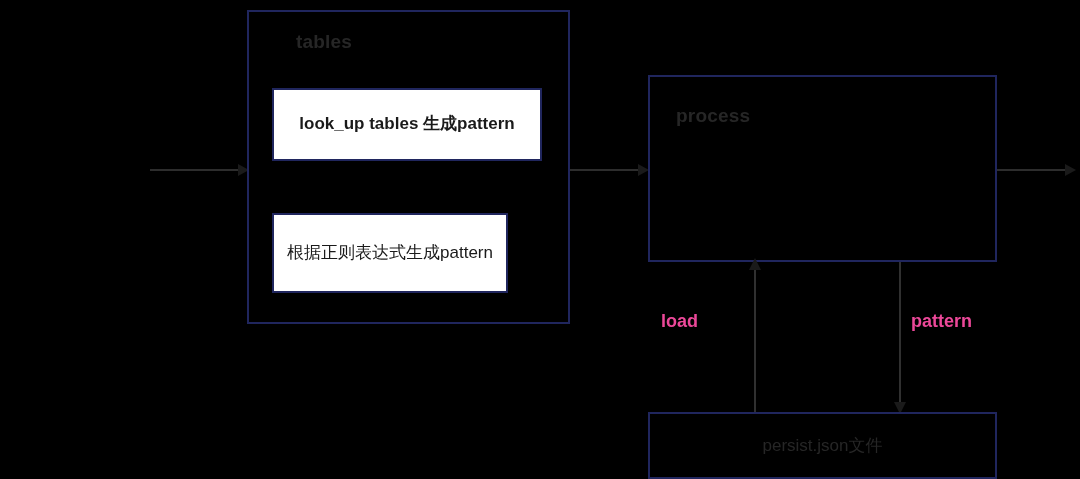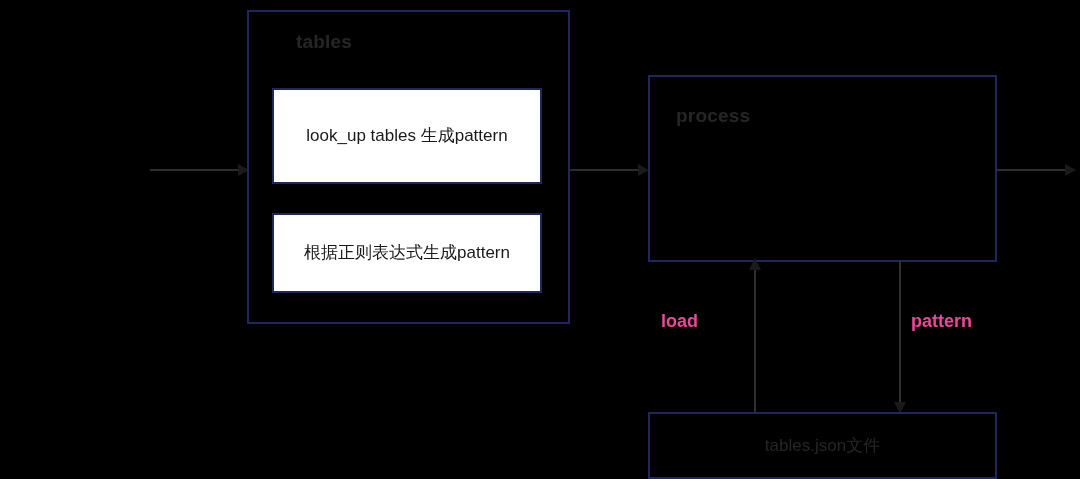--- a/index.html
+++ b/index.html
@@ -66,22 +66,22 @@
     fill: none;
   }
   .arrow-head {
     fill: #1a1a1a;
   }
 
   
   #features-box      { left: 2px;   top: 126px; width: 148px; height: 86px; }
   #train-container   { left: 247px; top: 10px;  width: 323px; height: 314px; }
   #train-label       { left: 296px; top: 31px; }
-  #lookup-box        { left: 272px; top: 88px;  width: 270px; height: 96px; }
-  #regex-box         { left: 272px; top: 213px; width: 270px; height: 80px; }
+  #lookup-box        { left: 272px; top: 88px;  width: 270px; height: 73px; font-weight: bold; }
+  #regex-box         { left: 272px; top: 213px; width: 236px; height: 80px; }
   #process-container { left: 648px; top: 75px;  width: 349px; height: 187px; }
   #process-label     { left: 676px; top: 105px; }
   #extract-box       { left: 688px; top: 154px; width: 270px; height: 85px; }
   #json-box          { left: 648px; top: 412px; width: 349px; height: 67px; }
   #load-label        { left: 661px; top: 311px; }
   #persist-label     { left: 911px; top: 311px; }
 </style>
 </head>
 <body>
 
@@ -124,16 +124,16 @@
   </svg>
   <div class="edge-label" id="load-label">load</div>
 
   <svg class="arrow-svg" style="left:890px; top:262px;" width="20" height="152" viewBox="0 0 20 152">
     <line class="arrow-line" x1="10" y1="0" x2="10" y2="141"></line>
     <polygon class="arrow-head" points="4,140 16,140 10,152"></polygon>
   </svg>
   <div class="edge-label" id="persist-label">pattern</div>
 
   <div class="container-box" id="json-box" style="display:flex; align-items:center; justify-content:center;">
-    <span class="box-text" style="color:#262626; font-size:17px;">tables.json文件</span>
+    <span class="box-text" style="color:#262626; font-size:17px;">persist.json文件</span>
   </div>
 
 </div>
 
 </body></html>

